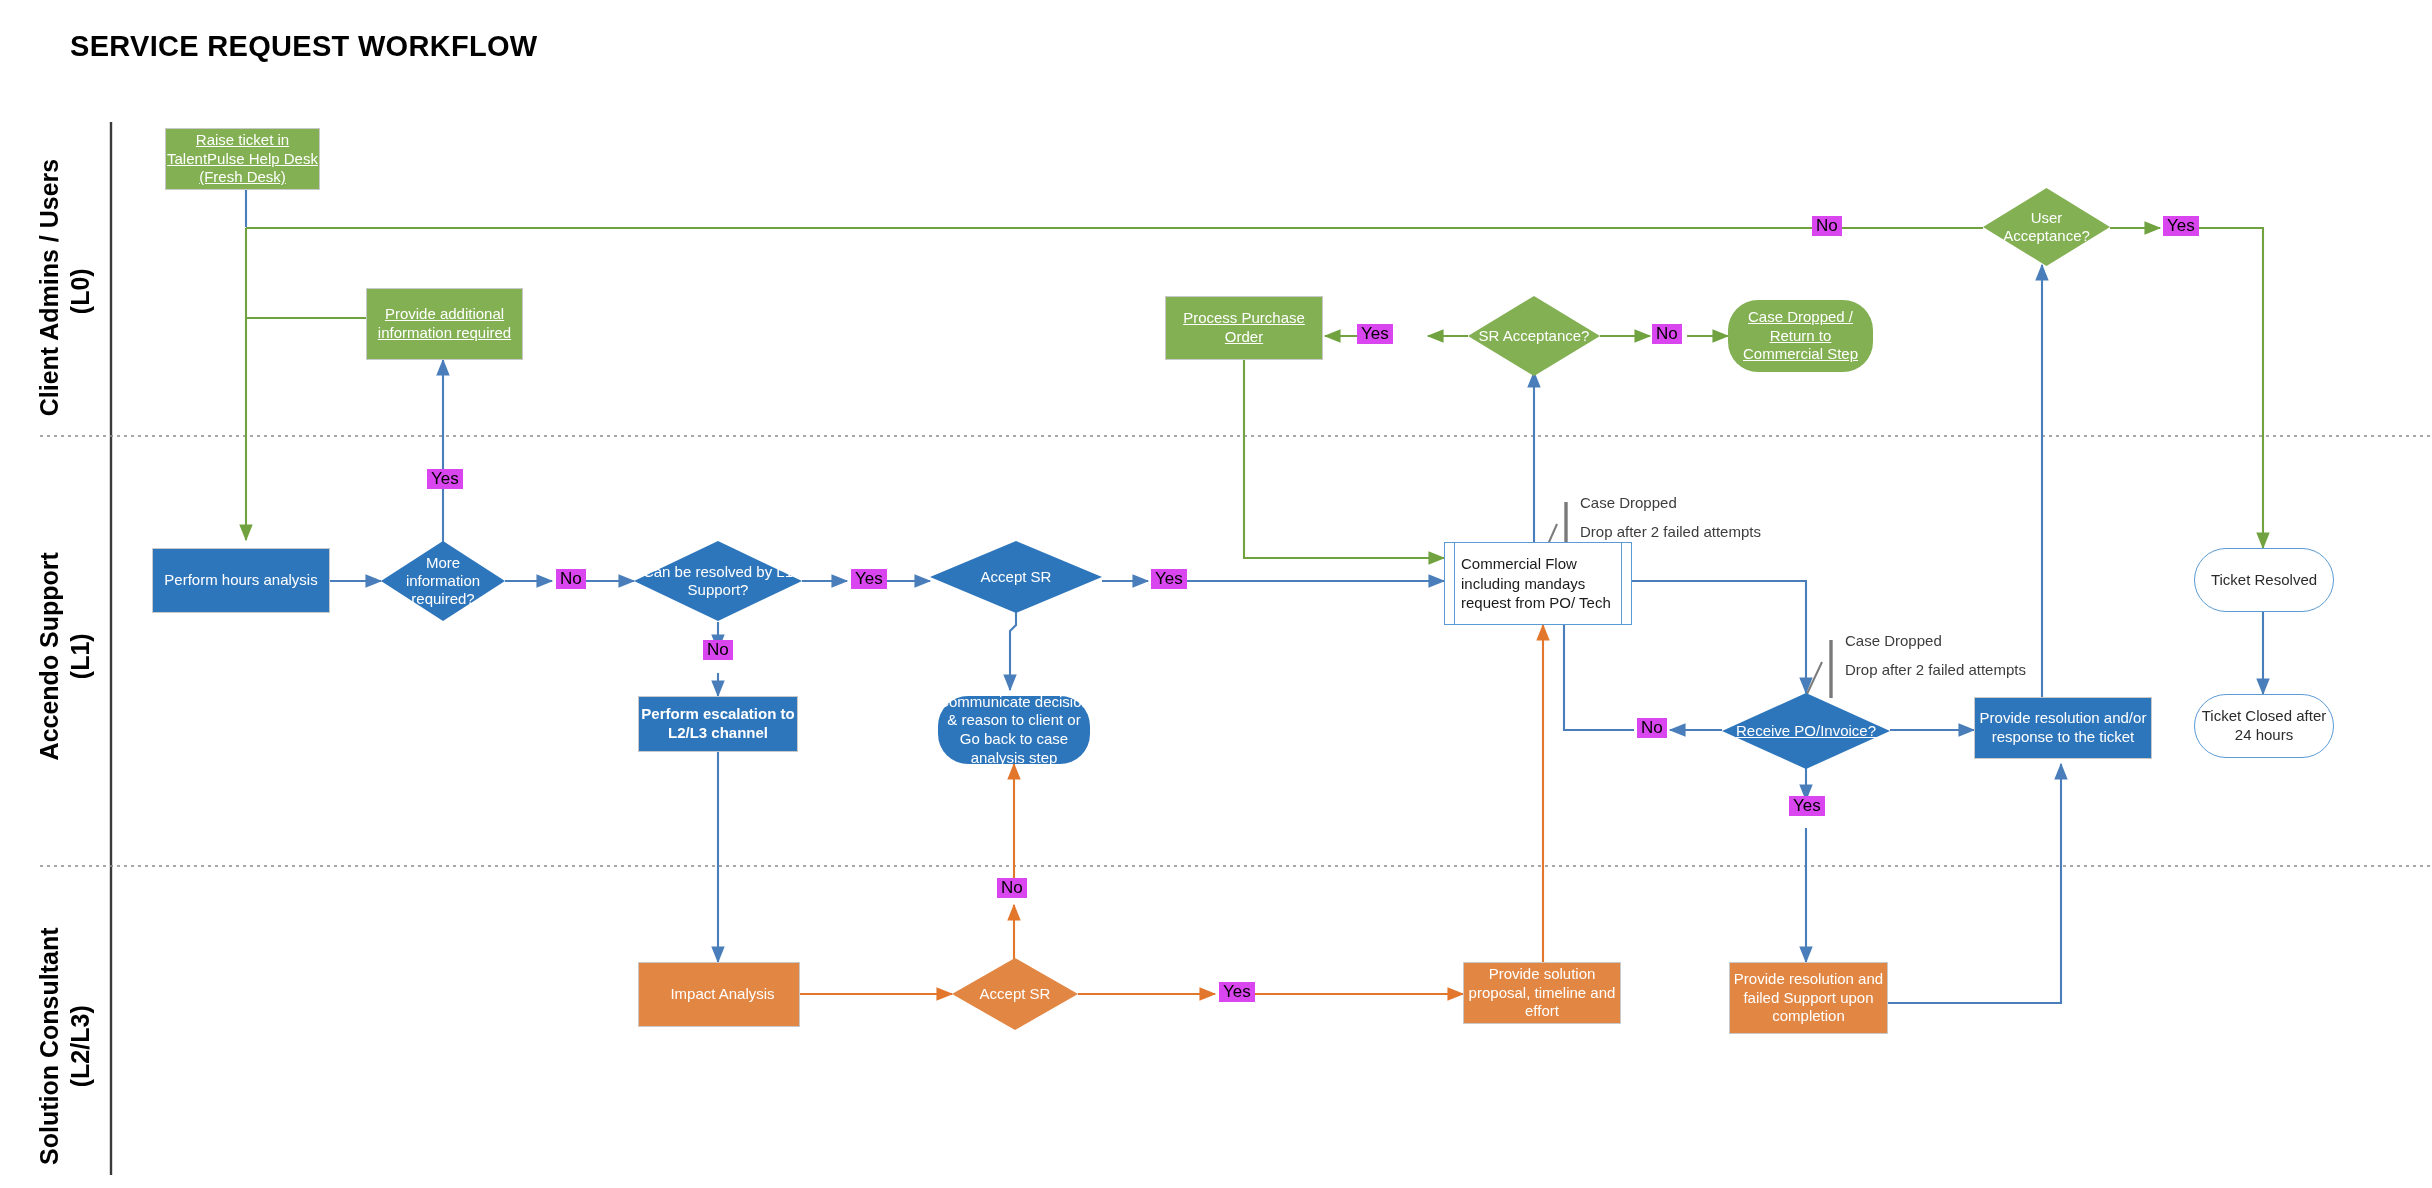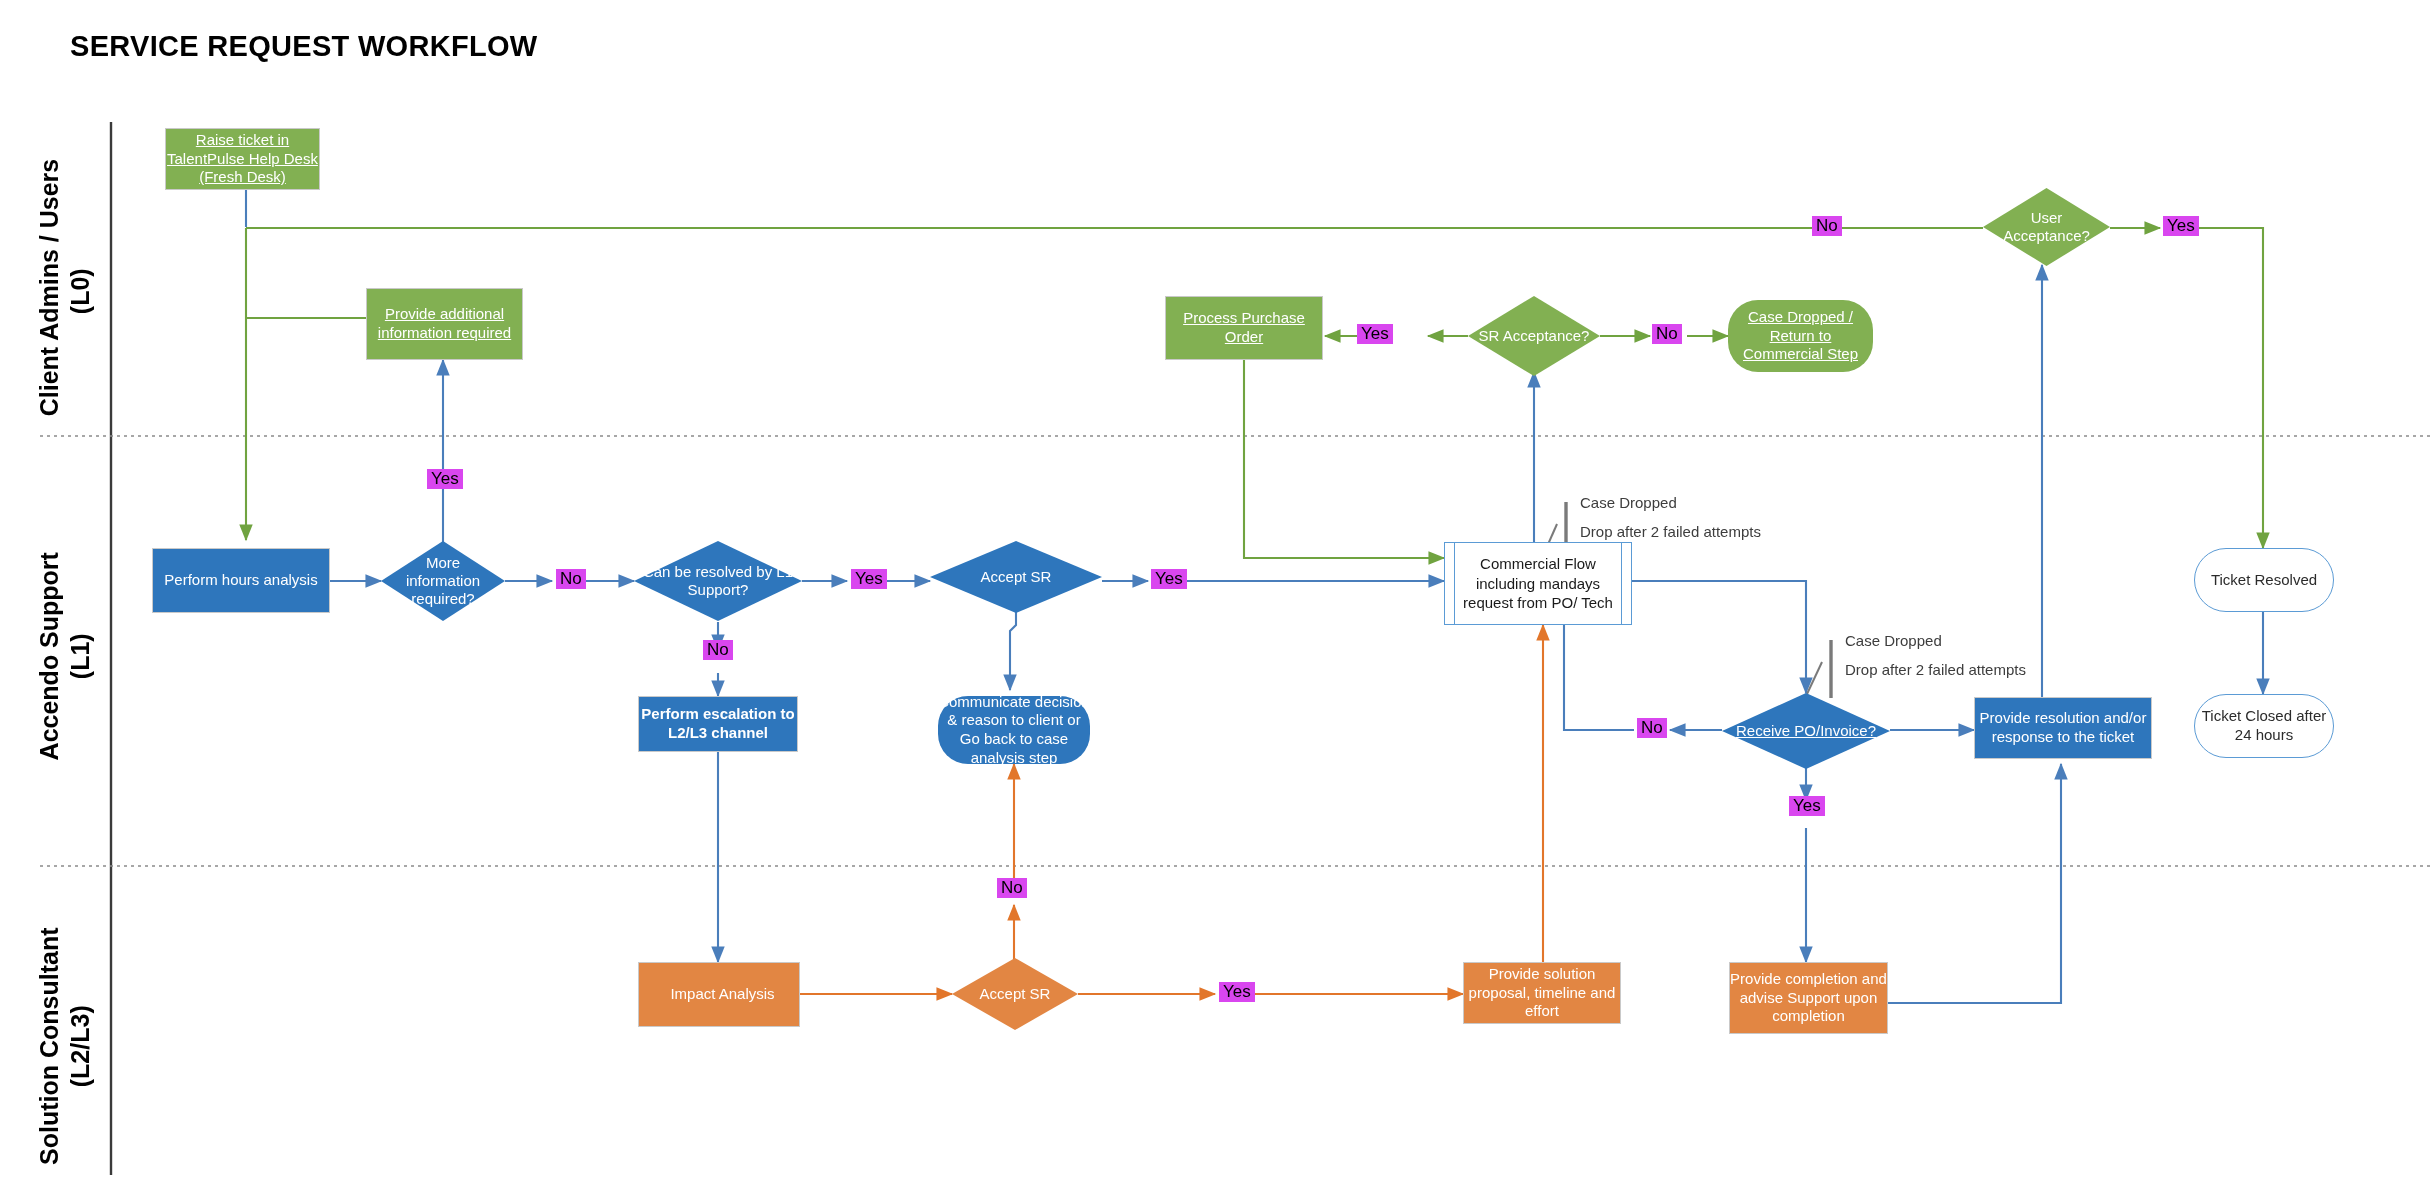--- a/index.html
+++ b/index.html
@@ -43,21 +43,21 @@
   }
   .diamond .dshape{
     position:absolute;left:0;top:0;width:100%;height:100%;
   }
   .diamond .dlabel{position:relative;z-index:2;padding:0 6px;}
 
   .predef{
     position:absolute;box-sizing:border-box;
     background:#ffffff;border:1.4px solid #5B9BD5;
     display:flex;align-items:center;justify-content:center;
-    color:#1a1a1a;font-size:15px;text-align:center;line-height:1.3;
+    color:#1a1a1a;font-size:15px;line-height:1.3;
   }
   .predef:before,.predef:after{
     content:"";position:absolute;top:0;bottom:0;width:0;border-left:1.4px solid #5B9BD5;
   }
   .predef:before{left:9px;}
   .predef:after{right:9px;}
 
   .edge-label{
     position:absolute;font-size:17px;color:#000;white-space:nowrap;
     background:#d946ef;padding:0 4px;
@@ -278,21 +278,21 @@
       <polygon points="63,0 126,36 63,72 0,36" fill="#E28643"></polygon>
     </svg>
     <span class="dlabel">Accept SR</span>
   </div>
 
   <div class="node rect orange" style="left:1463px;top:962px;width:158px;height:62px;">
     <span>Provide solution proposal, timeline and effort</span>
   </div>
 
   <div class="node rect orange" style="left:1729px;top:962px;width:159px;height:72px;">
-    <span>Provide completion and advise Support upon completion</span>
+    <span>Provide resolution and failed Support upon completion</span>
   </div>
 
   <div class="edge-label" style="left:1812px;top:216px;">No</div>
   <div class="edge-label" style="left:2163px;top:216px;">Yes</div>
   <div class="edge-label" style="left:1357px;top:324px;">Yes</div>
   <div class="edge-label" style="left:1652px;top:324px;">No</div>
   <div class="edge-label" style="left:427px;top:469px;">Yes</div>
   <div class="edge-label" style="left:556px;top:569px;">No</div>
   <div class="edge-label" style="left:703px;top:640px;">No</div>
   <div class="edge-label" style="left:851px;top:569px;">Yes</div>

